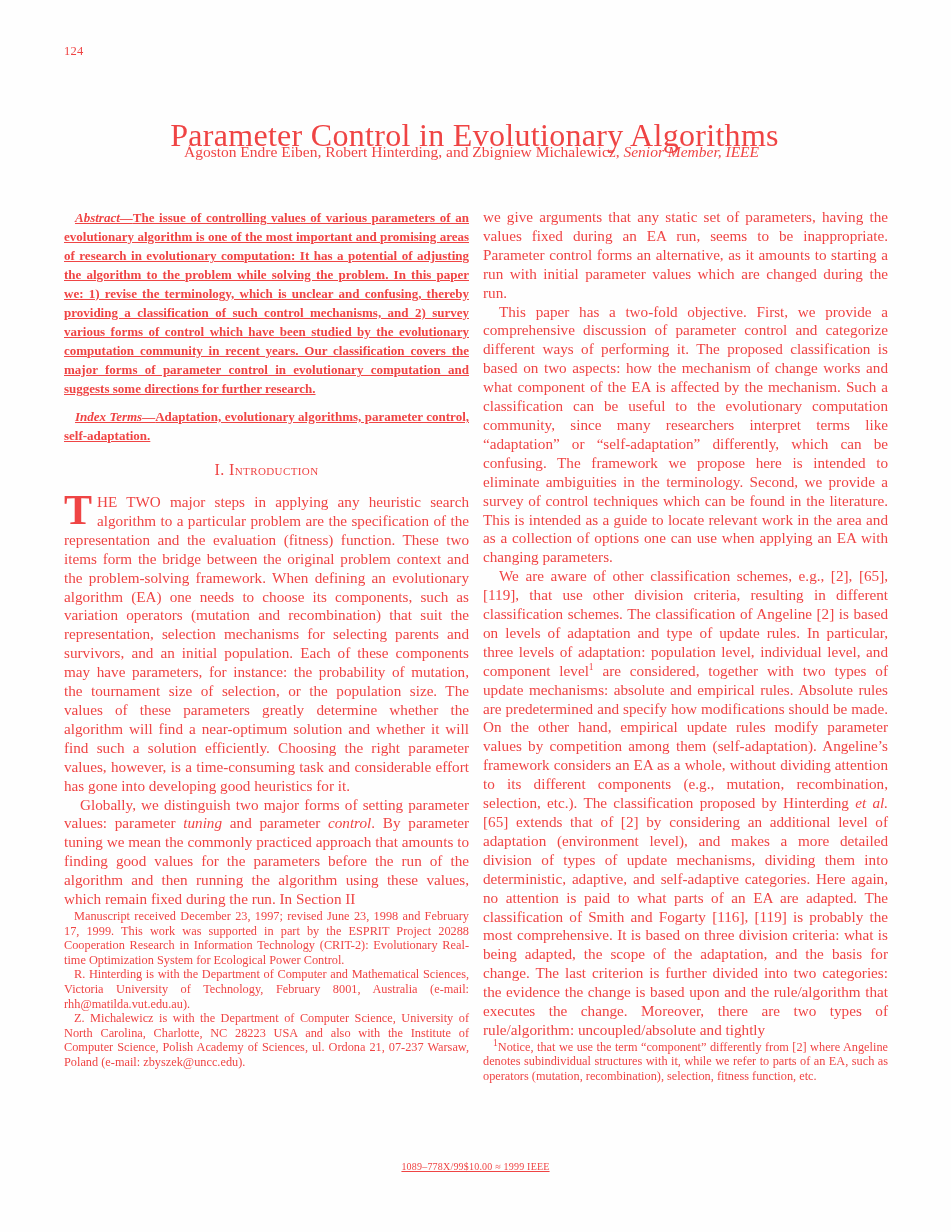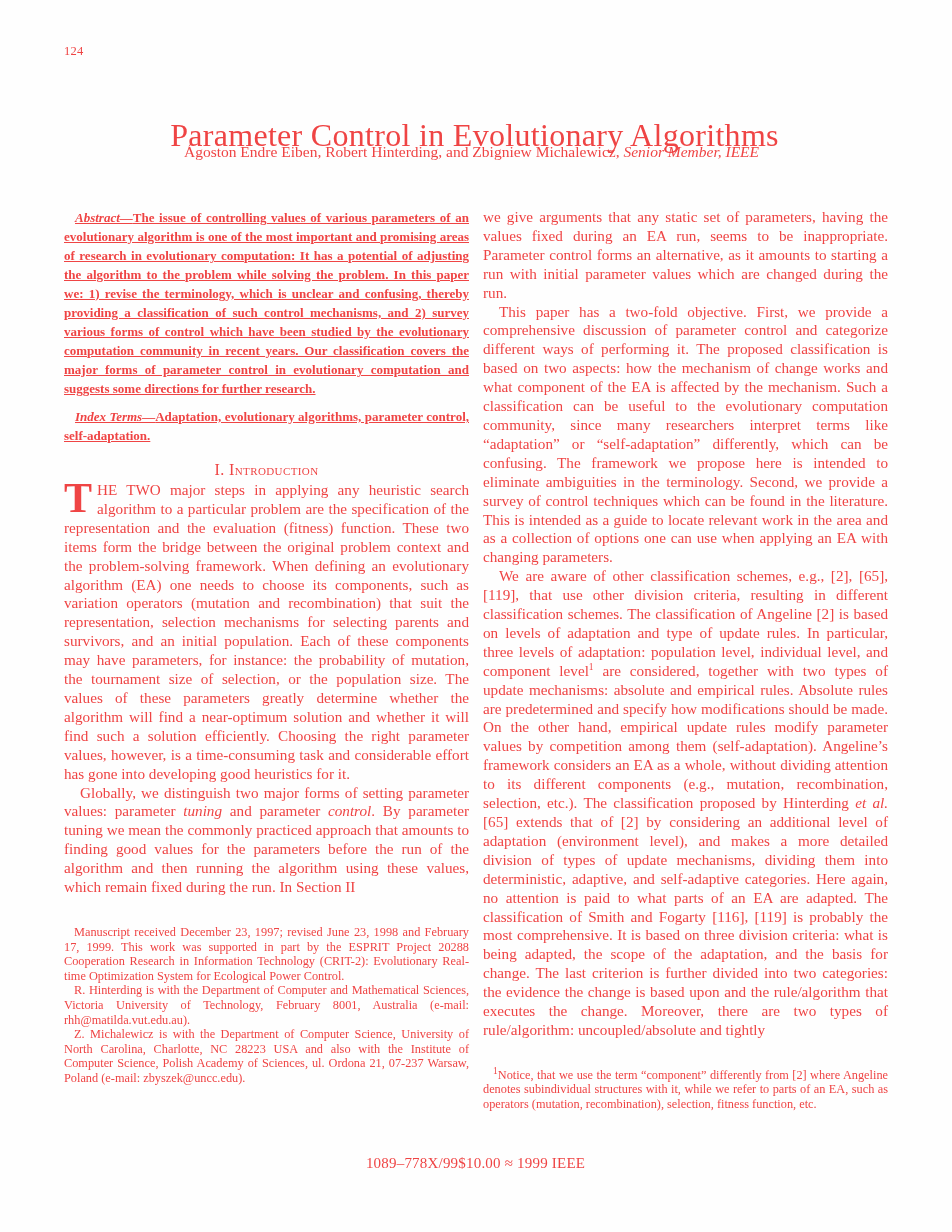--- a/index.html
+++ b/index.html
@@ -43,49 +43,50 @@
     text-indent:11px;
     text-decoration:underline;
   }
   .abstract .lead { font-style:italic; }
   .abstract.index { margin-top:9px; }
   .sec-heading {
     text-align:center;
     font-size:16px; font-weight:normal;
     font-variant:small-caps;
     letter-spacing:0.4px;
-    margin:16px 0 2px 0;
+    margin:16px 0 14px 0;
   }
   .body {
     font-size:15.2px; line-height:18.9px;
     text-align:justify;
   }
   .body.indent { text-indent:16px; }
   .dropcap {
     float:left;
     font-size:42px; line-height:33px;
     font-weight:bold;
     padding:1px 5px 0 0;
   }
   .footnotes {
-    margin-top:28px;
+    margin-top:0;
     font-size:12.3px; line-height:14.6px;
   }
   .footnotes p { text-indent:10px; text-align:justify; }
   .fn-right { }
   sup.fnmark {
     font-size:9.5px;
     vertical-align:super;
     line-height:0;
   }
   .page-footer {
     position:absolute; bottom:60px; left:0; right:0;
     text-align:center;
-    font-size:15px;
+    font-size:10px;
     letter-spacing:0.2px;
+    text-decoration:underline;
   }
 </style>
 </head>
 <body>
 
 <div class="page">
 
   <div class="running-head">
     <span>124</span>
   </div>

